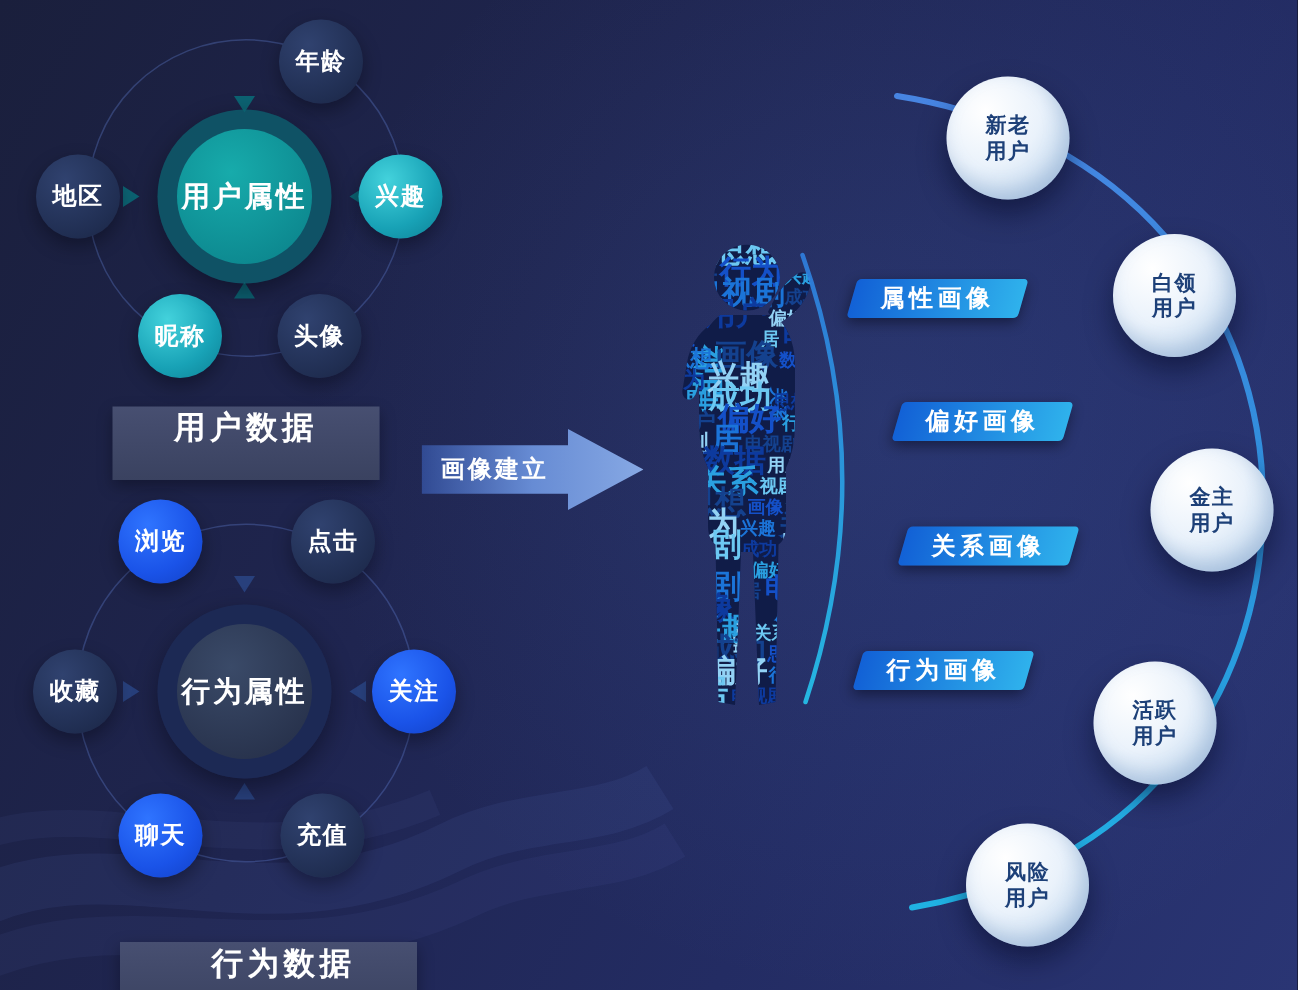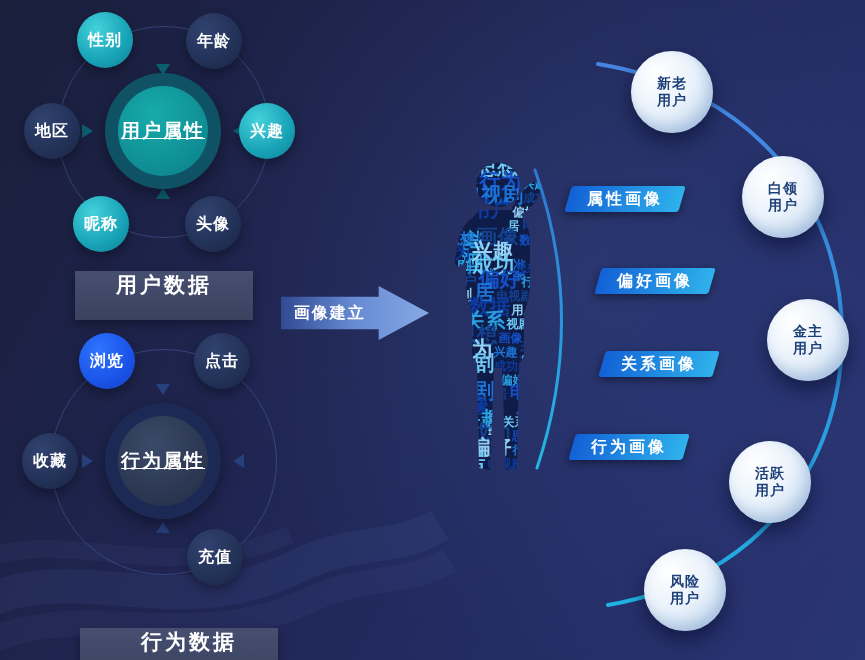--- a/index.html
+++ b/index.html
@@ -24,21 +24,21 @@
     box-shadow:0 5px 12px rgba(0,0,10,.35);}
   .node.teal{background:radial-gradient(circle at 35% 30%,#43d2dc,#18a2b6 60%,#0d8094);}
   .node.dark{background:radial-gradient(circle at 35% 30%,#30426f,#202e52 70%,#1a2442);}
   .node.blue{background:radial-gradient(circle at 35% 30%,#2f74ff,#1a53e8 60%,#1240c4);}
 
   
   .center-circle{position:absolute;width:116px;height:116px;border-radius:50%;
     display:flex;align-items:center;justify-content:center;box-shadow:0 6px 16px rgba(0,0,10,.4);}
   .center-circle .inner{width:90px;height:90px;border-radius:50%;
     display:flex;align-items:center;justify-content:center;
-    color:#fff;font-size:19px;font-weight:bold;letter-spacing:2px;text-decoration:underline;}
+    color:#fff;font-size:19px;font-weight:bold;letter-spacing:2px;}
   .center-user{left:105px;top:73px;background:rgba(11,96,110,0.78);}
   .center-user .inner{background:radial-gradient(circle at 40% 32%,#17abab,#0a7f88);}
   .center-behavior{left:105px;top:403px;background:rgba(28,42,86,0.85);}
   .center-behavior .inner{background:radial-gradient(circle at 40% 32%,#3a4a68,#232c45);}
 
   
   .tri{position:absolute;width:0;height:0;}
   .tri.down{border-left:7px solid transparent;border-right:7px solid transparent;border-top:11px solid var(--c);}
   .tri.up{border-left:7px solid transparent;border-right:7px solid transparent;border-bottom:11px solid var(--c);}
   .tri.right{border-top:7px solid transparent;border-bottom:7px solid transparent;border-left:11px solid var(--c);}
@@ -110,33 +110,30 @@
     <path d="M38,14 C190,38 282,150 282,285 C282,420 195,530 48,555" stroke="url(#arcGrad)" stroke-width="4" fill="none" stroke-linecap="round" opacity="0.9"></path>
   </svg>
 
   <div class="orbit orbit-user"></div>
 
   <div class="tri down t-user" style="left:156px;top:64px;"></div>
   <div class="tri up t-user" style="left:156px;top:188px;"></div>
   <div class="tri right t-user" style="left:82px;top:124px;"></div>
   <div class="tri left t-user" style="left:233px;top:124px;"></div>
 
-  <div class="node teal" style="left:77px;top:12px;">
-      <span>性别</span>
-    </div>
   <div class="node dark" style="left:186px;top:13px;">
       <span>年龄</span>
     </div>
   <div class="node dark" style="left:24px;top:103px;">
       <span>地区</span>
     </div>
   <div class="node teal" style="left:239px;top:103px;">
       <span>兴趣</span>
     </div>
-  <div class="node teal" style="left:73px;top:196px;">
+  <div class="node teal" style="left:92px;top:196px;">
       <span>昵称</span>
     </div>
   <div class="node dark" style="left:185px;top:196px;">
       <span>头像</span>
     </div>
 
   <div class="center-circle center-user">
     <div class="inner">
         <span>用户属性</span>
       </div>
@@ -154,20 +151,26 @@
   <div class="tri left t-beh" style="left:233px;top:454px;"></div>
 
   <div class="node blue" style="left:79px;top:333px;">
       <span>浏览</span>
     </div>
   <div class="node dark" style="left:194px;top:333px;">
       <span>点击</span>
     </div>
   <div class="node dark" style="left:22px;top:433px;">
       <span>收藏</span>
+    </div>
+  <div class="node blue" style="left:248px;top:433px;">
+      <span>关注</span>
+    </div>
+  <div class="node blue" style="left:79px;top:529px;">
+      <span>聊天</span>
     </div>
   <div class="node dark" style="left:187px;top:529px;align-items:center;">
       <span>充值</span>
     </div>
 
   <div class="center-circle center-behavior">
     <div class="inner">
         <span>行为属性</span>
       </div>
   </div>

